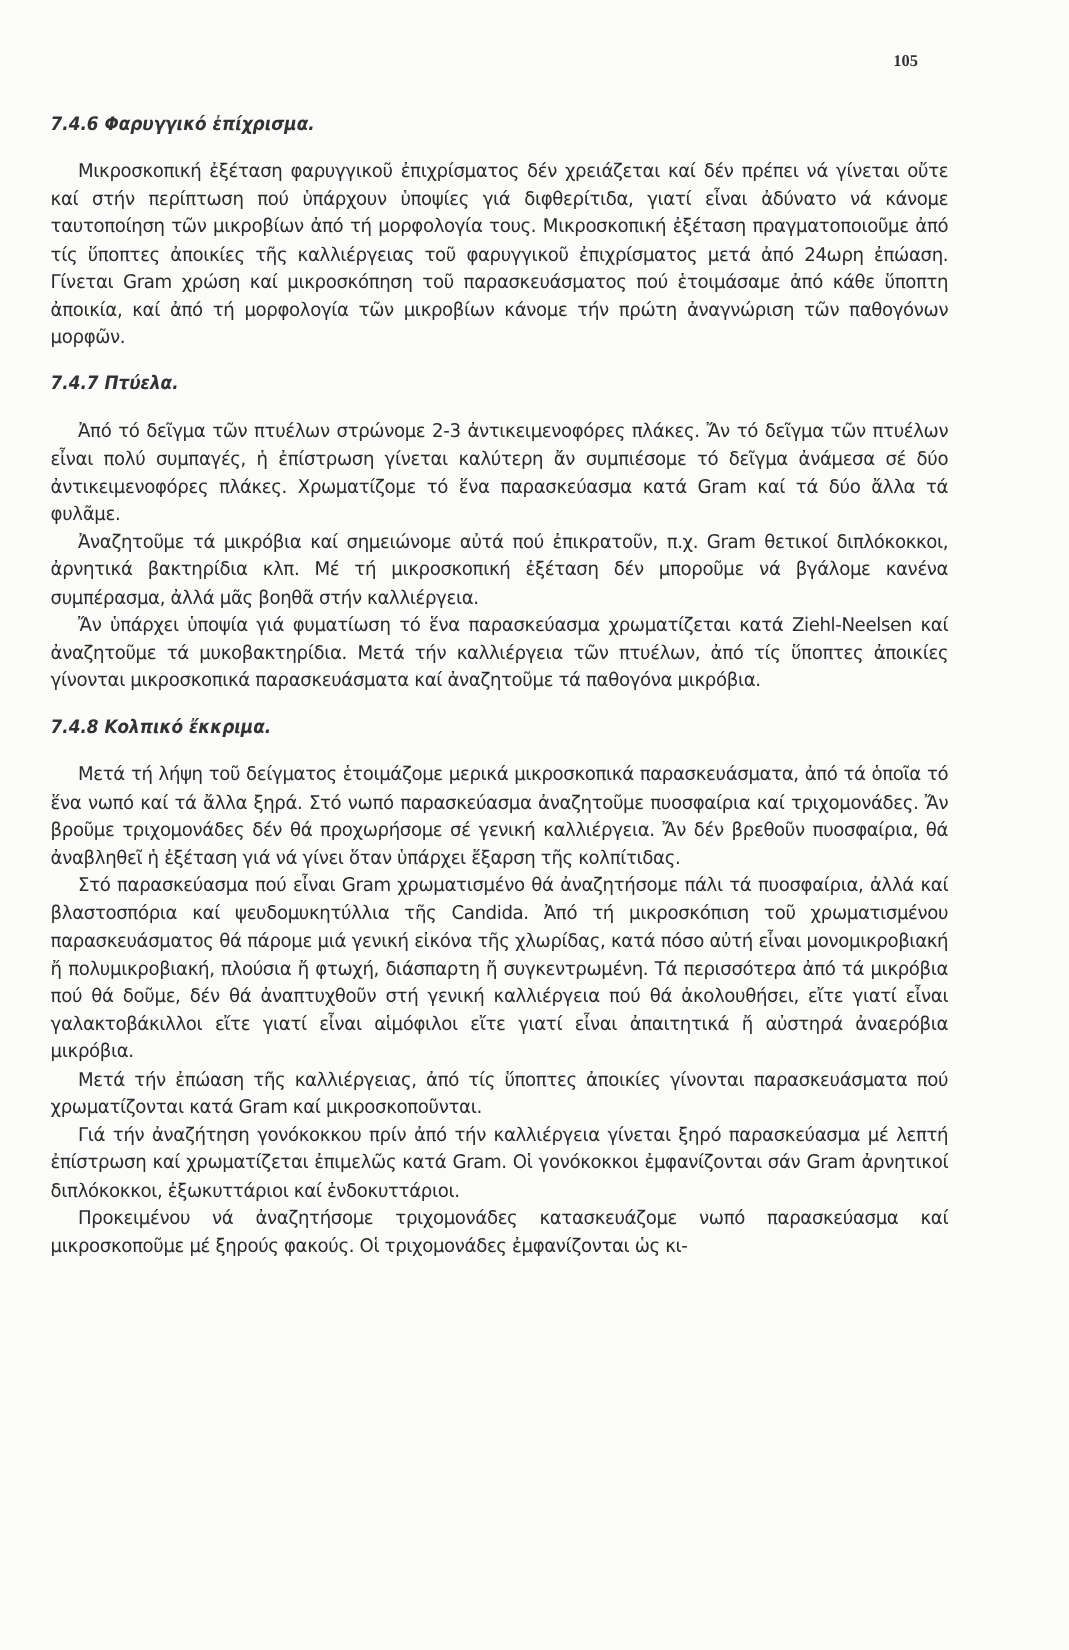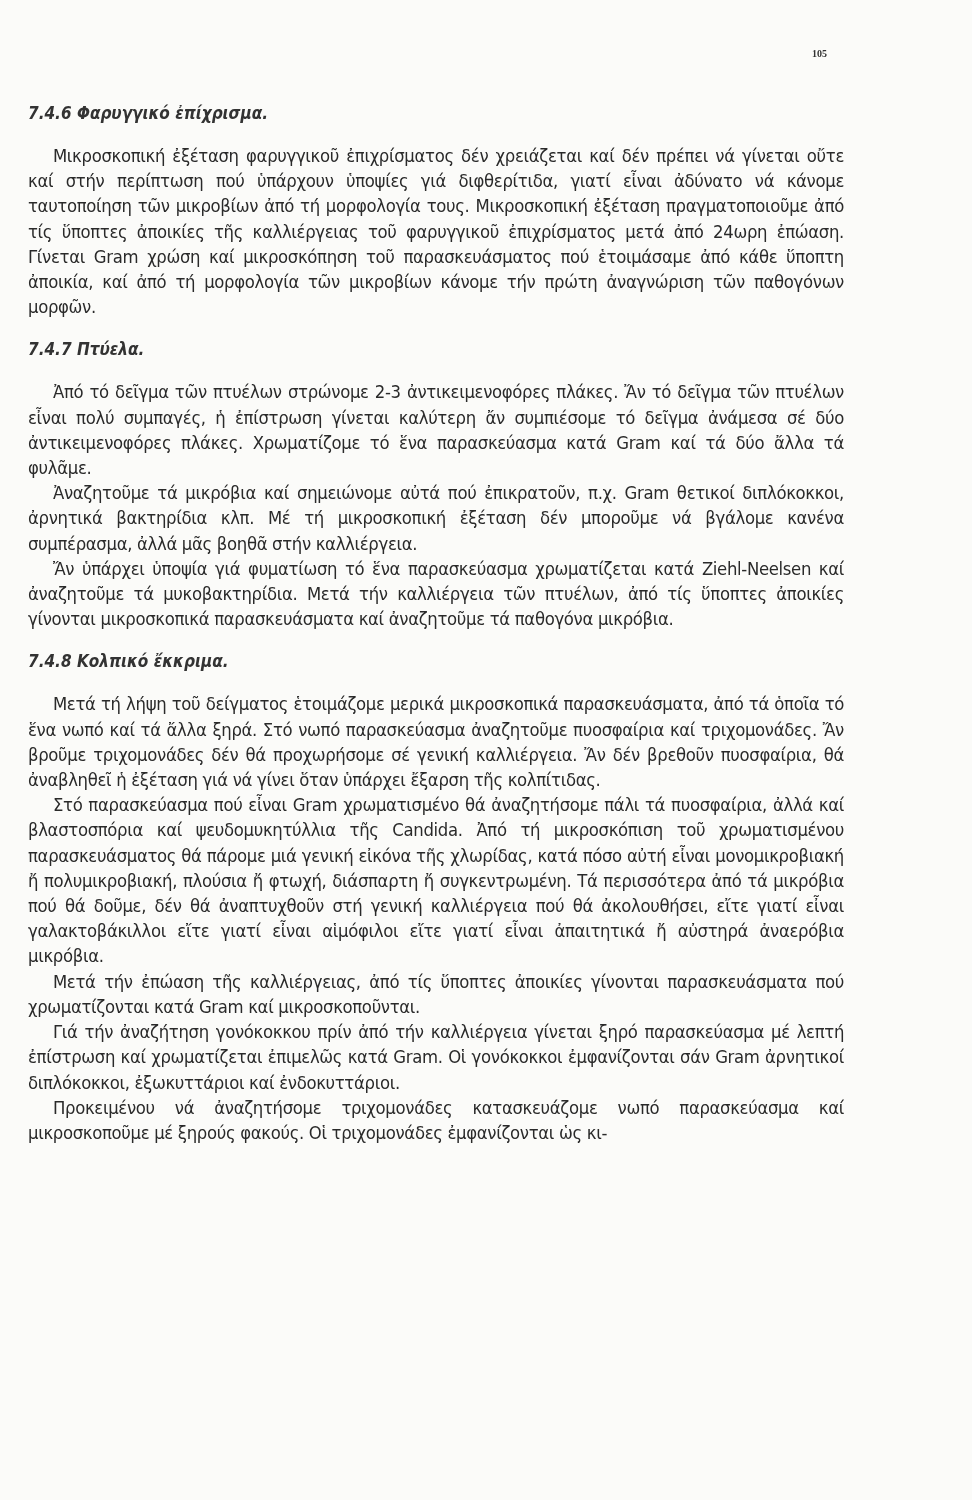--- a/index.html
+++ b/index.html
@@ -3,24 +3,24 @@
 <meta charset="utf-8">
 <style>
   html, body { margin: 0; padding: 0; }
   body {
     width: 972px; height: 1500px; background: #fbfbf9; overflow: hidden;
     position: relative; color: #2a2a2a;
     font-family: "DejaVu Sans", sans-serif;
   }
   .page-number {
     position: absolute; left: 812px; top: 48px; font-family: "Liberation Serif", serif;
-    font-size: 10px; font-weight: bold; color: #333;
+    font-size: 15px; font-weight: bold; color: #333;
   }
   .content {
-    position: absolute; left: 28px; top: 100px; width: 815px;
+    position: absolute; left: 46px; top: 100px; width: 815px;
   }
   .heading {
     font-family: "DejaVu Sans", sans-serif; font-weight: bold; font-style: italic;
     font-size: 17px; color: #333; margin: 0; height: 26px; line-height: 26px;
     transform: scaleX(0.9); transform-origin: left;
   }
   .para {
     font-size: 17.2px; line-height: 25.2px; margin: 0; text-align: justify;
     text-indent: 26px; letter-spacing: -0.35px; transform: scaleX(0.96); transform-origin: left;
     width: 850px;

